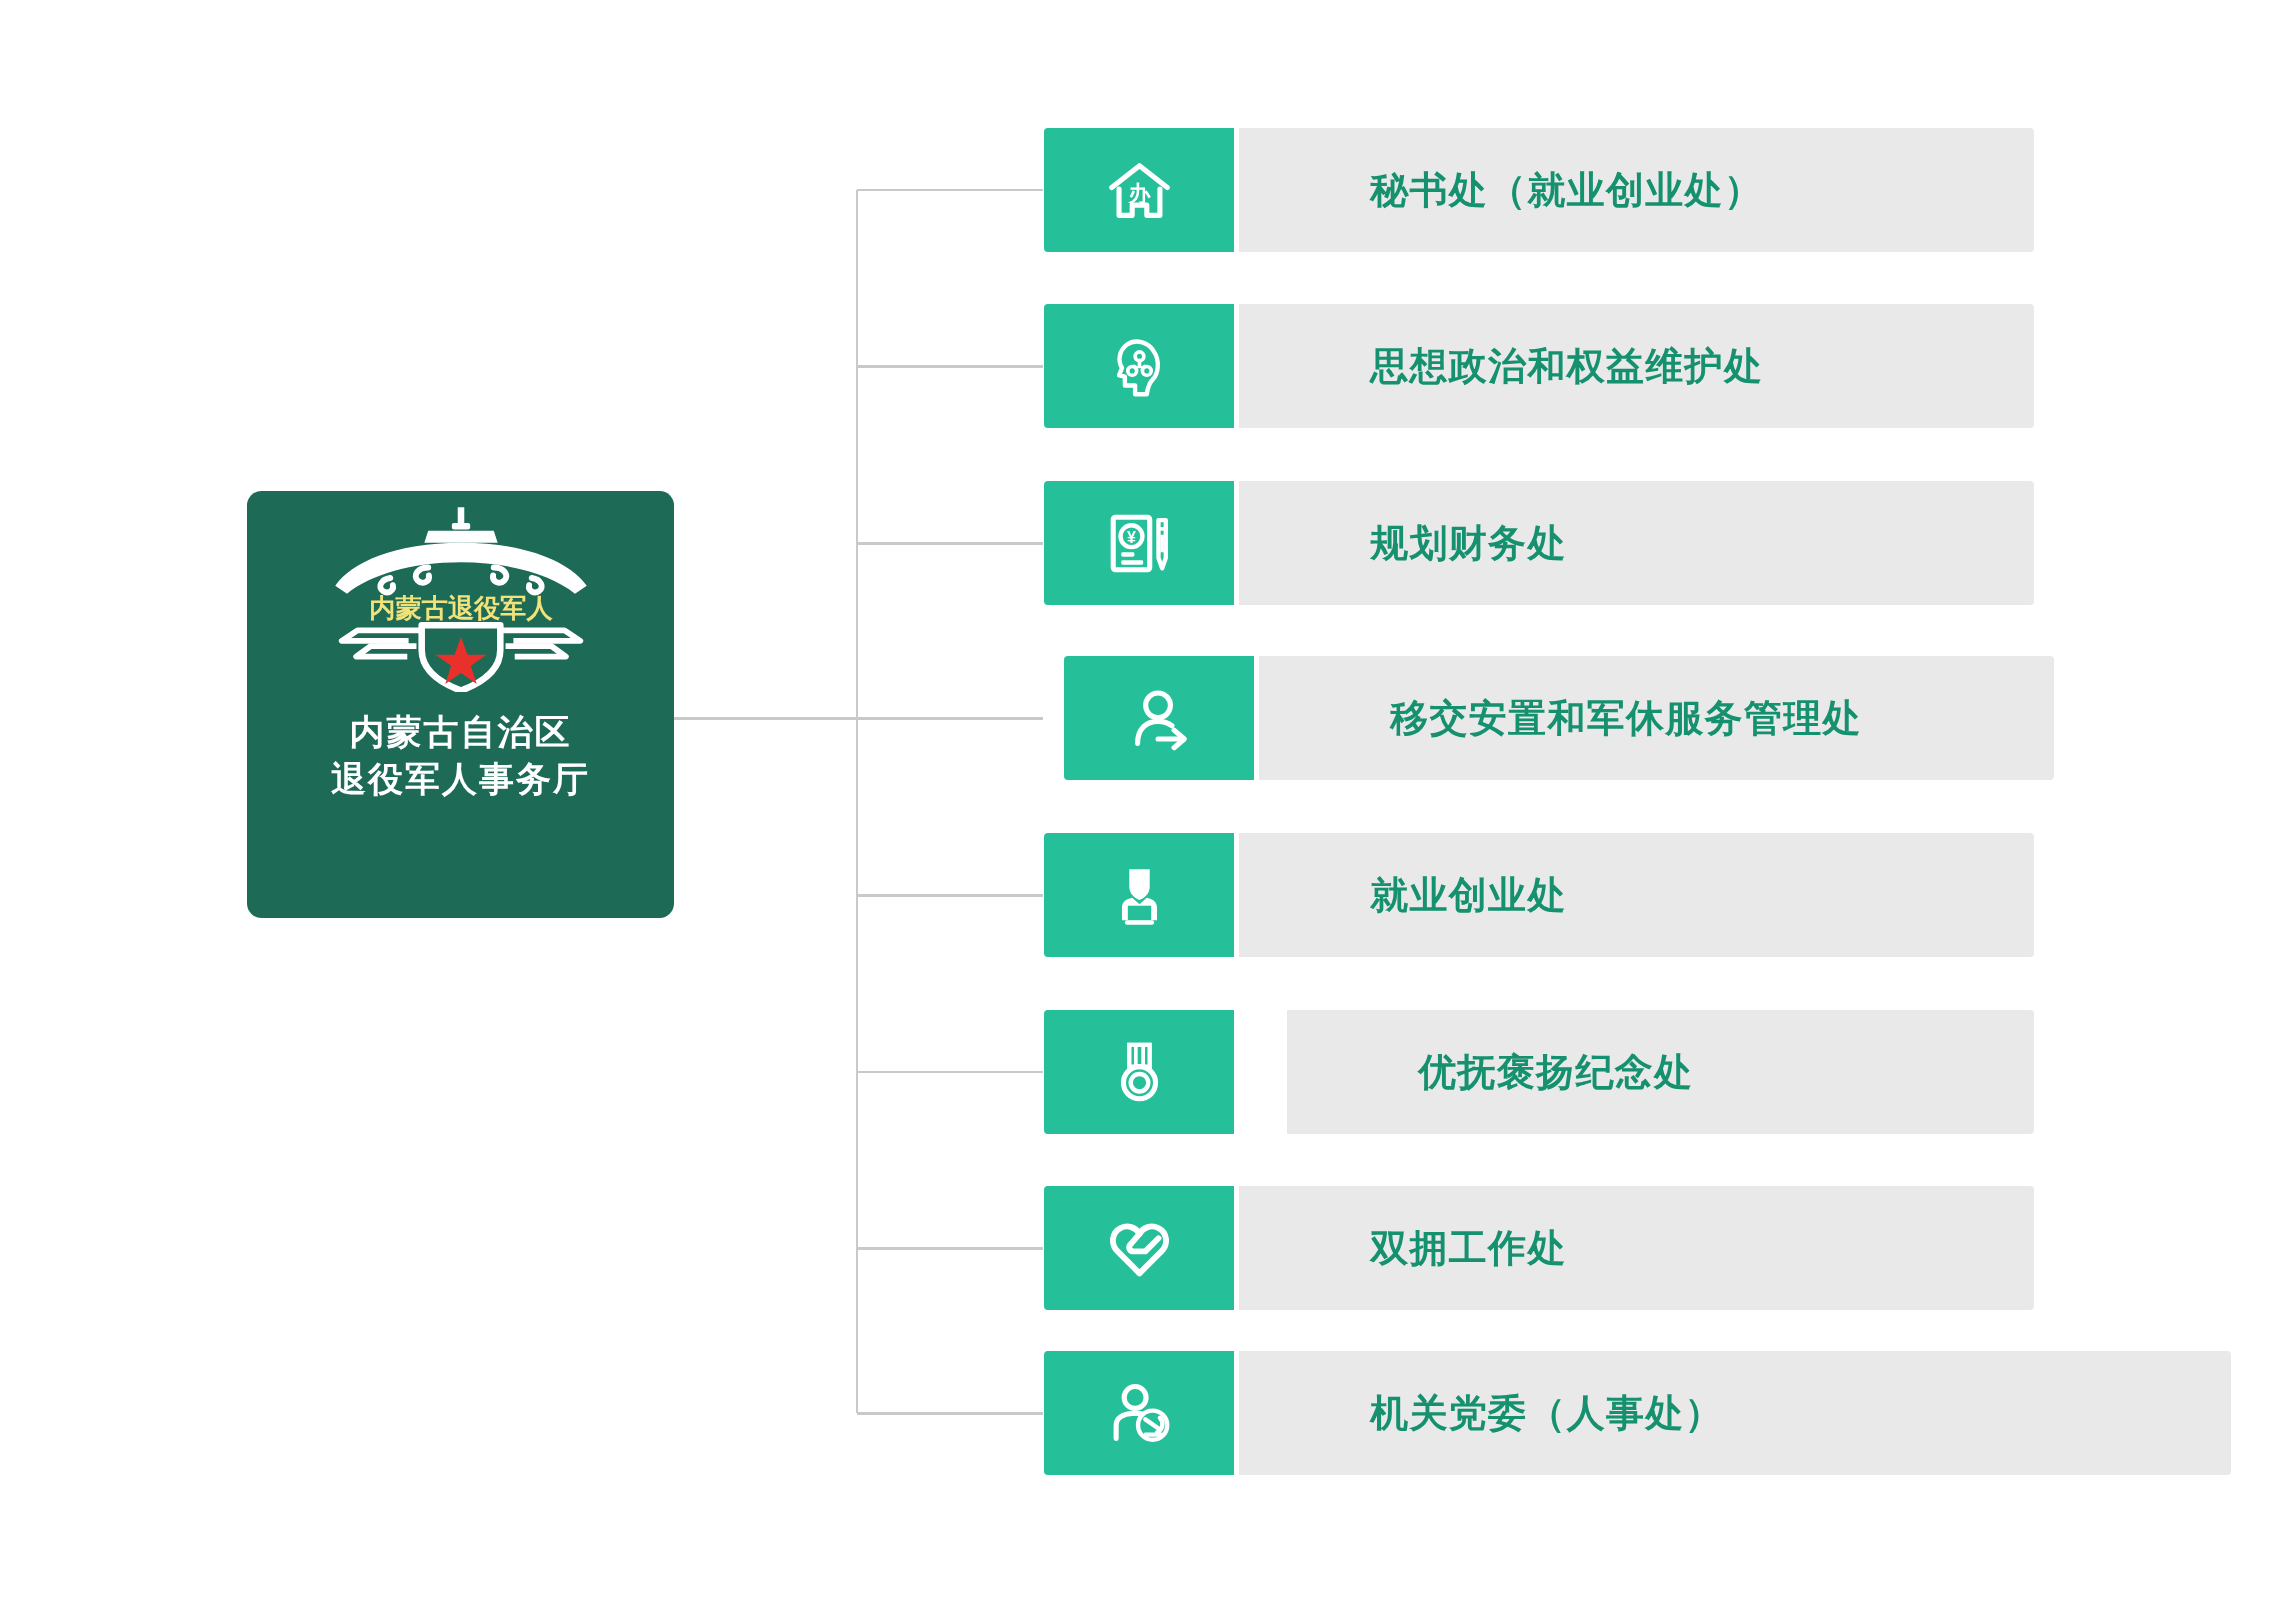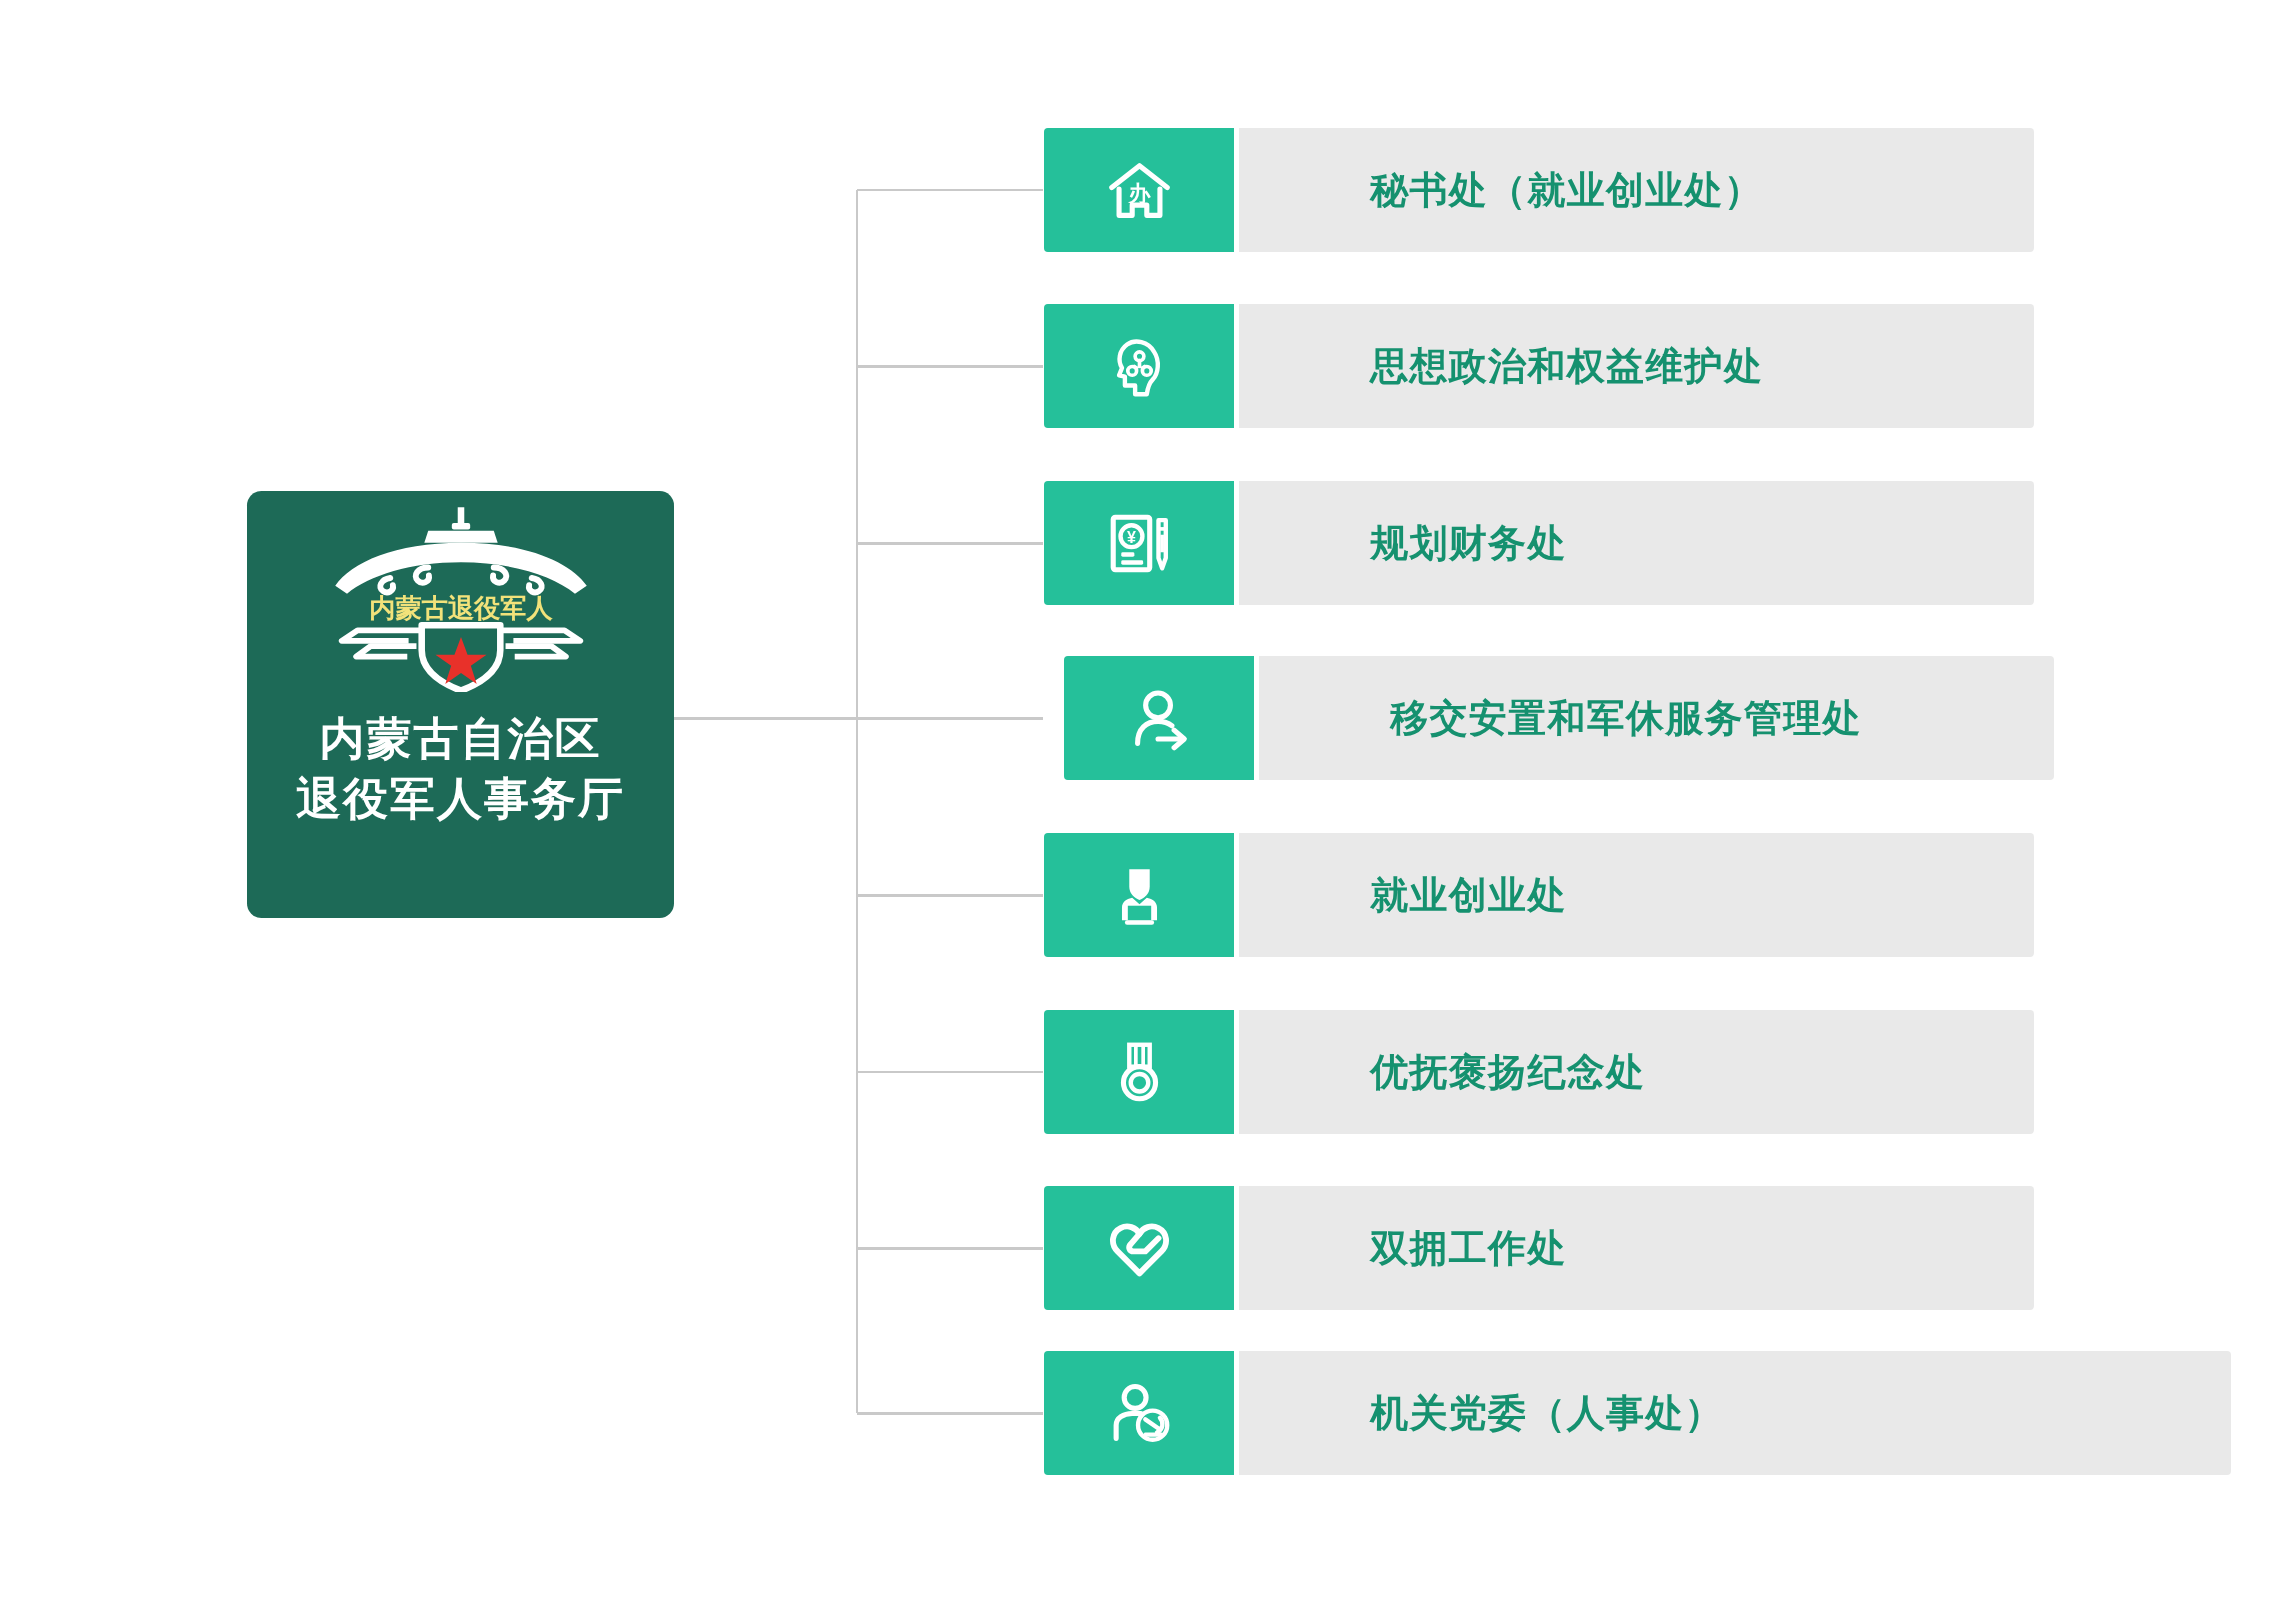--- a/index.html
+++ b/index.html
@@ -48,21 +48,21 @@
   #root-emblem {
     width: 262px;
     height: 190px;
     flex: none;
   }
 
   #root-title {
     margin-top: 17px;
     text-align: center;
     color: #ffffff;
-    font-size: 45px;
+    font-size: 35px;
     font-weight: bold;
     line-height: 1.33;
     letter-spacing: 2px;
   }
   #root-title .line {
     display: block;
     white-space: nowrap;
   }
 
   
@@ -241,21 +241,21 @@
         <path d="M26 84 V66 C26 58 34 54 40 53 L50 62 L60 53 C66 54 74 58 74 66 V84 Z" fill="#ffffff"></path>
         <rect x="34" y="64" width="32" height="20" fill="#25c09a"></rect>
         <rect x="30" y="84" width="40" height="6" rx="3" fill="#ffffff"></rect>
       </svg>
     </div>
     <div class="dept-bar">
       <span class="dept-label">就业创业处</span>
     </div>
   </div>
 
-  <div class="dept-row" style="left:1044px; top:1010px; width:990px;">
+  <div class="dept-row" style="left:1044px; top:1010px; width:990px;gap:48px;">
     <div class="dept-icon-tile">
       <svg viewBox="0 0 100 100" width="73" height="73">
         <rect x="36" y="12" width="28" height="30" fill="none" stroke="#ffffff" stroke-width="6"></rect>
         <line x1="45" y1="14" x2="45" y2="40" stroke="#ffffff" stroke-width="5"></line>
         <line x1="55" y1="14" x2="55" y2="40" stroke="#ffffff" stroke-width="5"></line>
         <circle cx="50" cy="64" r="22" fill="none" stroke="#ffffff" stroke-width="7"></circle>
         <circle cx="50" cy="64" r="12" fill="none" stroke="#ffffff" stroke-width="6"></circle>
       </svg>
     </div>
     <div class="dept-bar">

